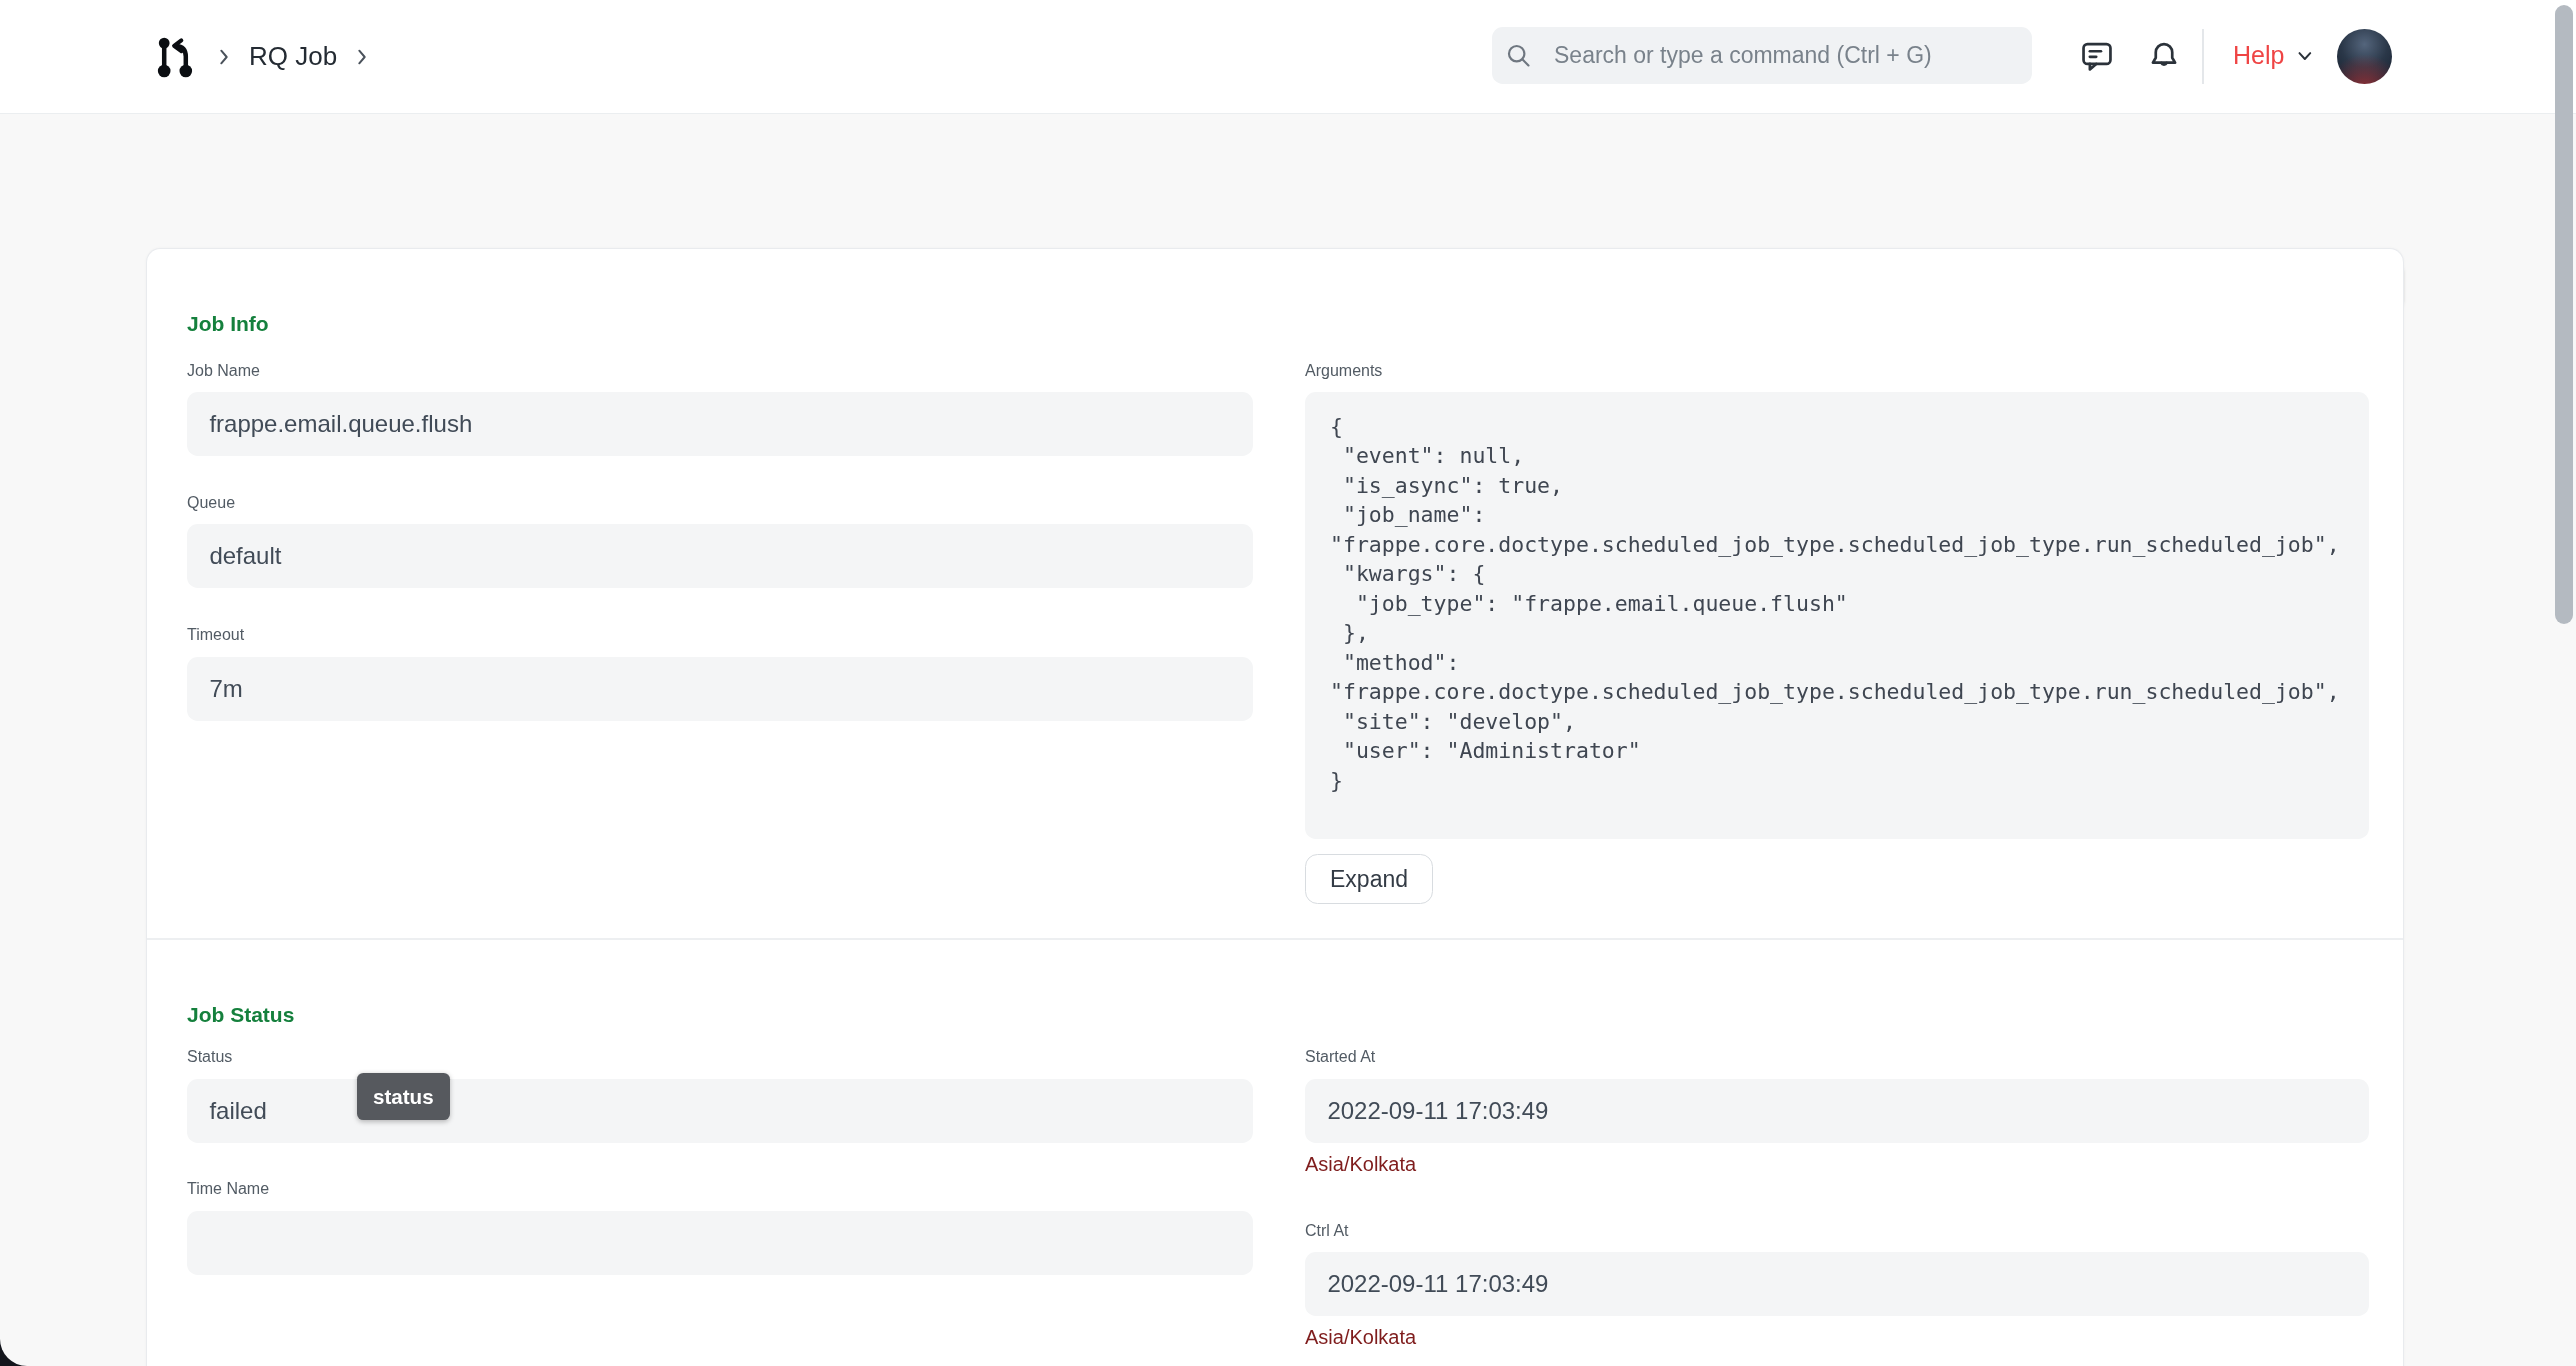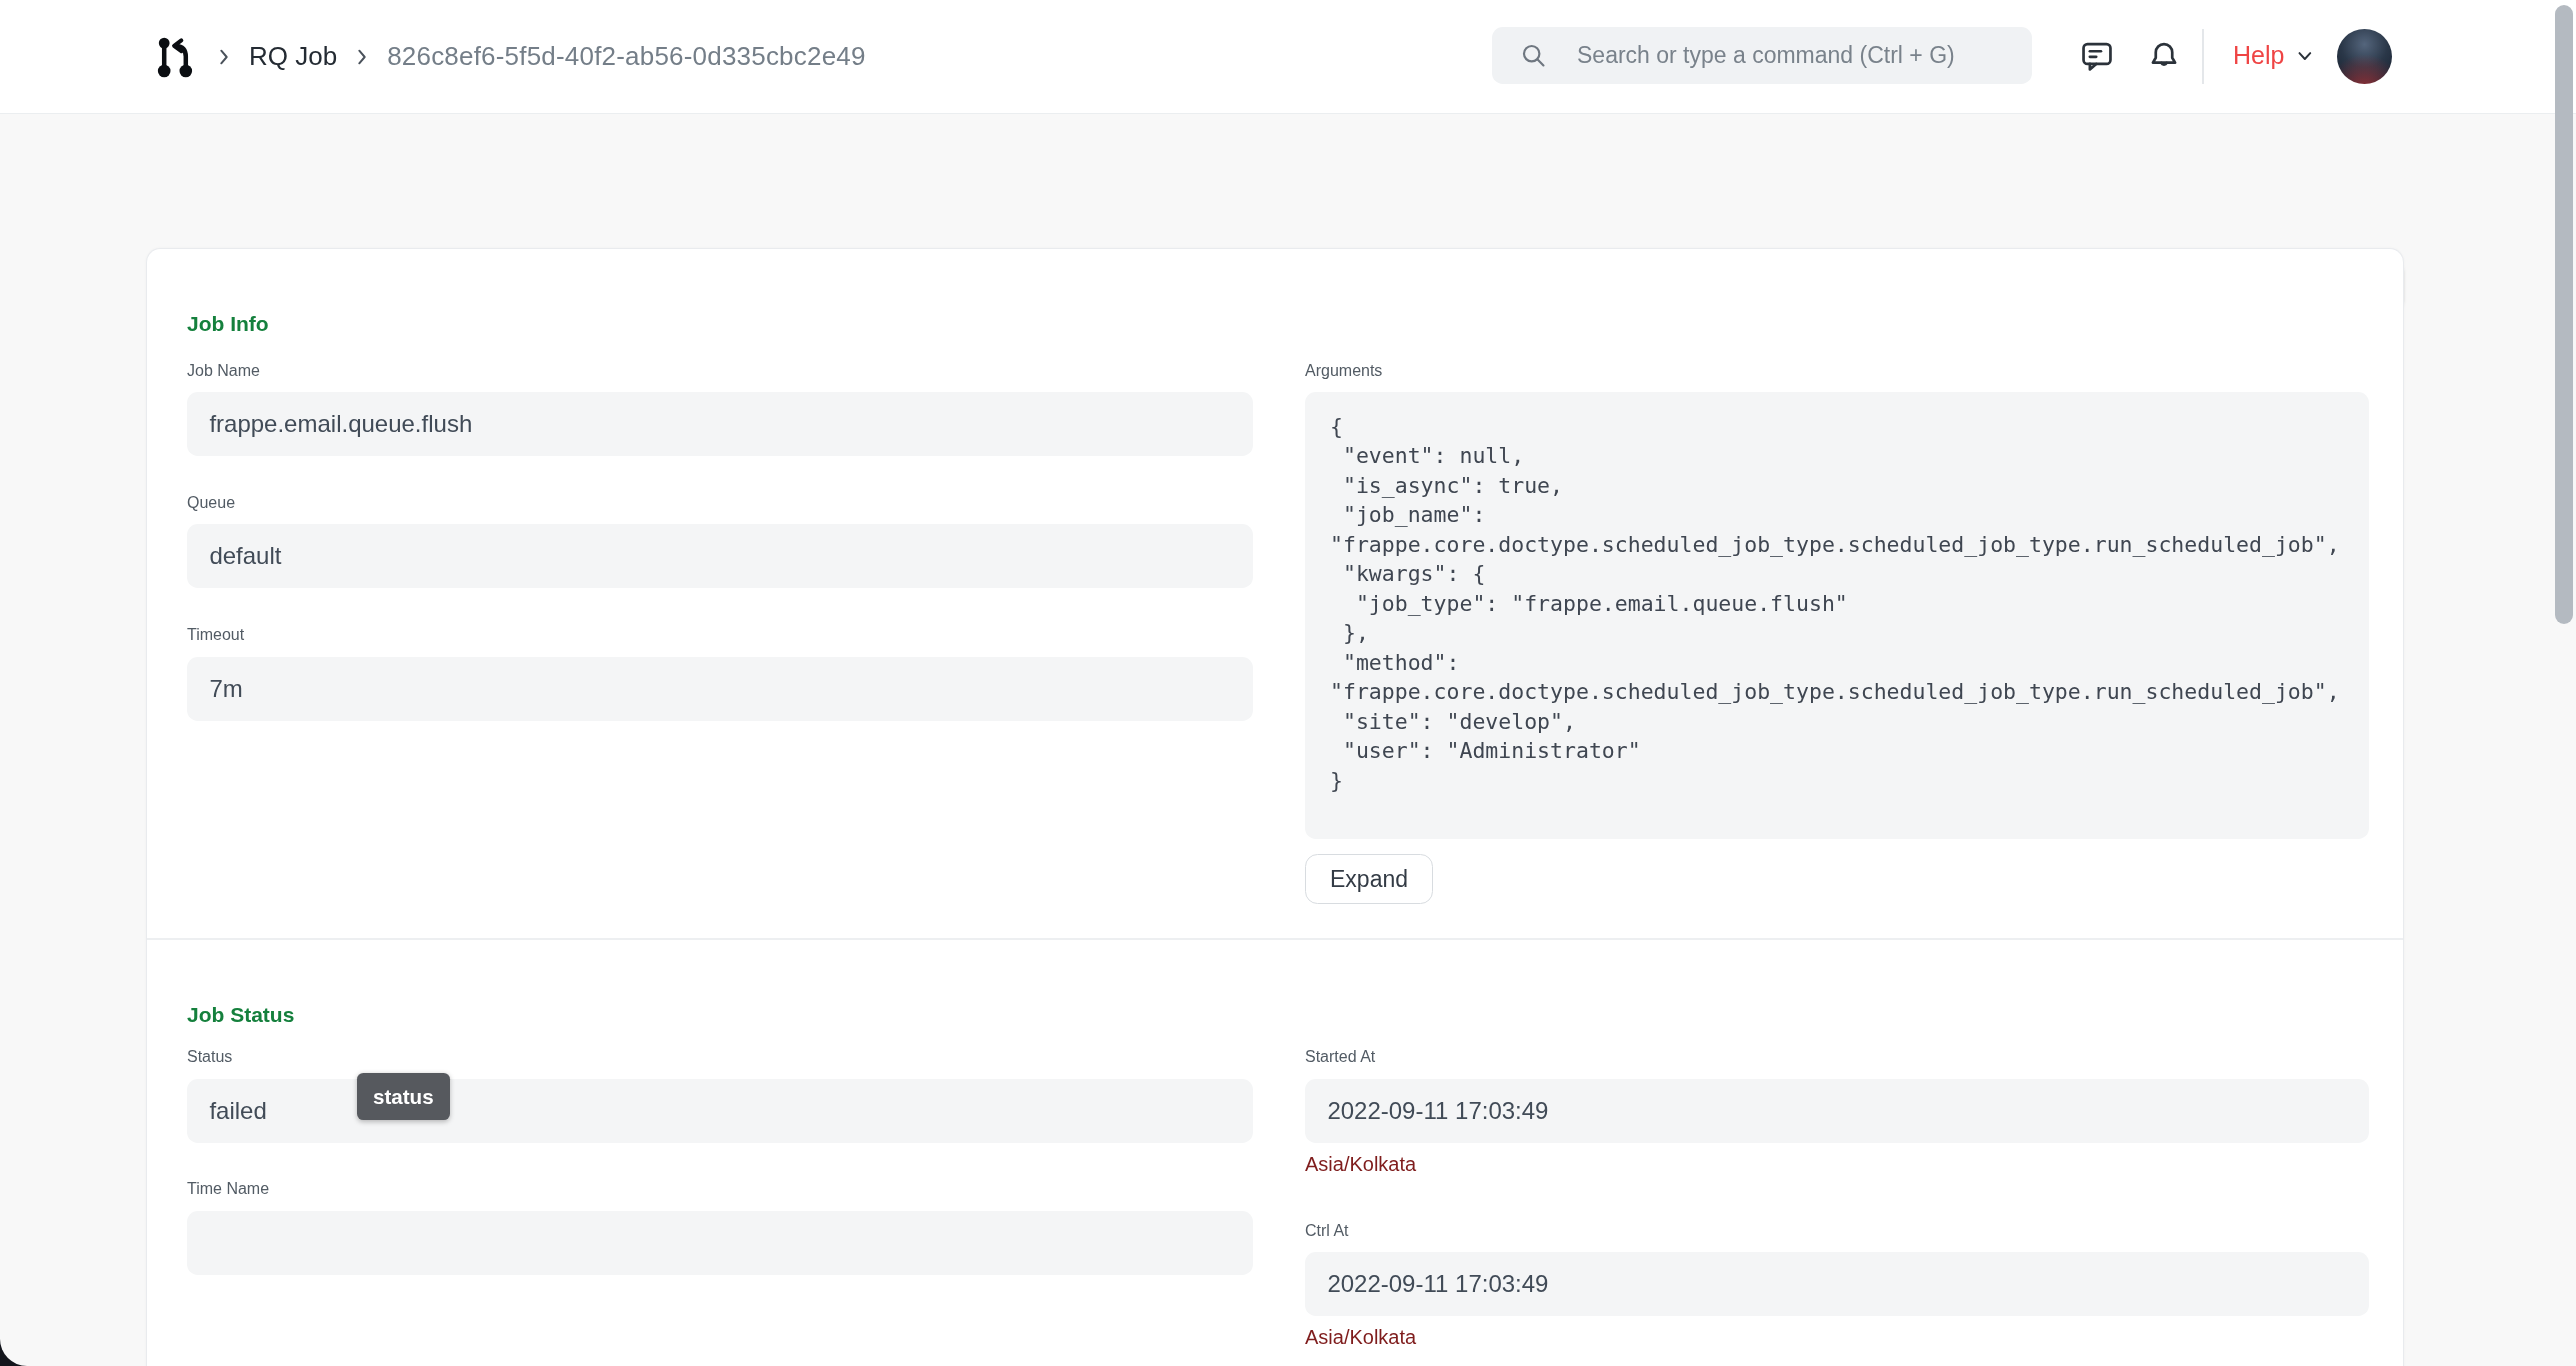--- a/index.html
+++ b/index.html
@@ -24,21 +24,21 @@
   }
   .logo { position:absolute; left:157px; top:34px; width:36px; height:47px; cursor:pointer; }
   .breadcrumb { position:absolute; left:215px; top:0; height:113px; display:flex; align-items:center; gap:16px; }
   .bc-sep svg { display:block; }
   .bc-root { font-size:26px; color:#242b33; text-decoration:none; font-weight:500; cursor:pointer; }
   .bc-current { font-size:26px; color:#747e88; letter-spacing:0.2px; }
 
   .search {
     position:absolute; left:1492px; top:27px; width:540px; height:57px;
     background:#f0f2f4; border-radius:10.7px;
-    display:flex; align-items:center; padding:0 27px; gap:29px; cursor:text;
+    display:flex; align-items:center; padding:0 12px; gap:21px; cursor:text;
   }
   .search input {
     border:none; outline:none; background:transparent; flex:1;
     font-family:"Liberation Sans", sans-serif;
     font-size:23px; color:#3f4751;
   }
   .search input::placeholder { color:#79828b; }
 
   .nav-icon-btn {
     position:absolute; top:32px; width:47px; height:47px;
@@ -161,21 +161,20 @@
         <svg width="18" height="18" viewBox="0 0 20 20">
             <polyline points="7,3 13,10 7,17" fill="none" stroke="#4a525b" stroke-width="2.2" stroke-linecap="round" stroke-linejoin="round"></polyline>
           </svg>
       </span>
       <a class="bc-root">RQ Job</a>
       <span class="bc-sep">
         <svg width="18" height="18" viewBox="0 0 20 20">
             <polyline points="7,3 13,10 7,17" fill="none" stroke="#4a525b" stroke-width="2.2" stroke-linecap="round" stroke-linejoin="round"></polyline>
           </svg>
       </span>
-      <span class="bc-current">826c8ef6-5f5d-40f2-ab56-0d335cbc2e49</span>
     </nav>
 
     <div class="search">
       <span>
         <svg width="29" height="29" viewBox="0 0 32 32" fill="none">
           <circle cx="14" cy="14" r="8.5" stroke="#6f7780" stroke-width="2.4"></circle>
           <line x1="20.5" y1="20.5" x2="27" y2="27" stroke="#6f7780" stroke-width="2.4" stroke-linecap="round"></line>
         </svg>
       </span>
       <input placeholder="Search or type a command (Ctrl + G)" style="">

